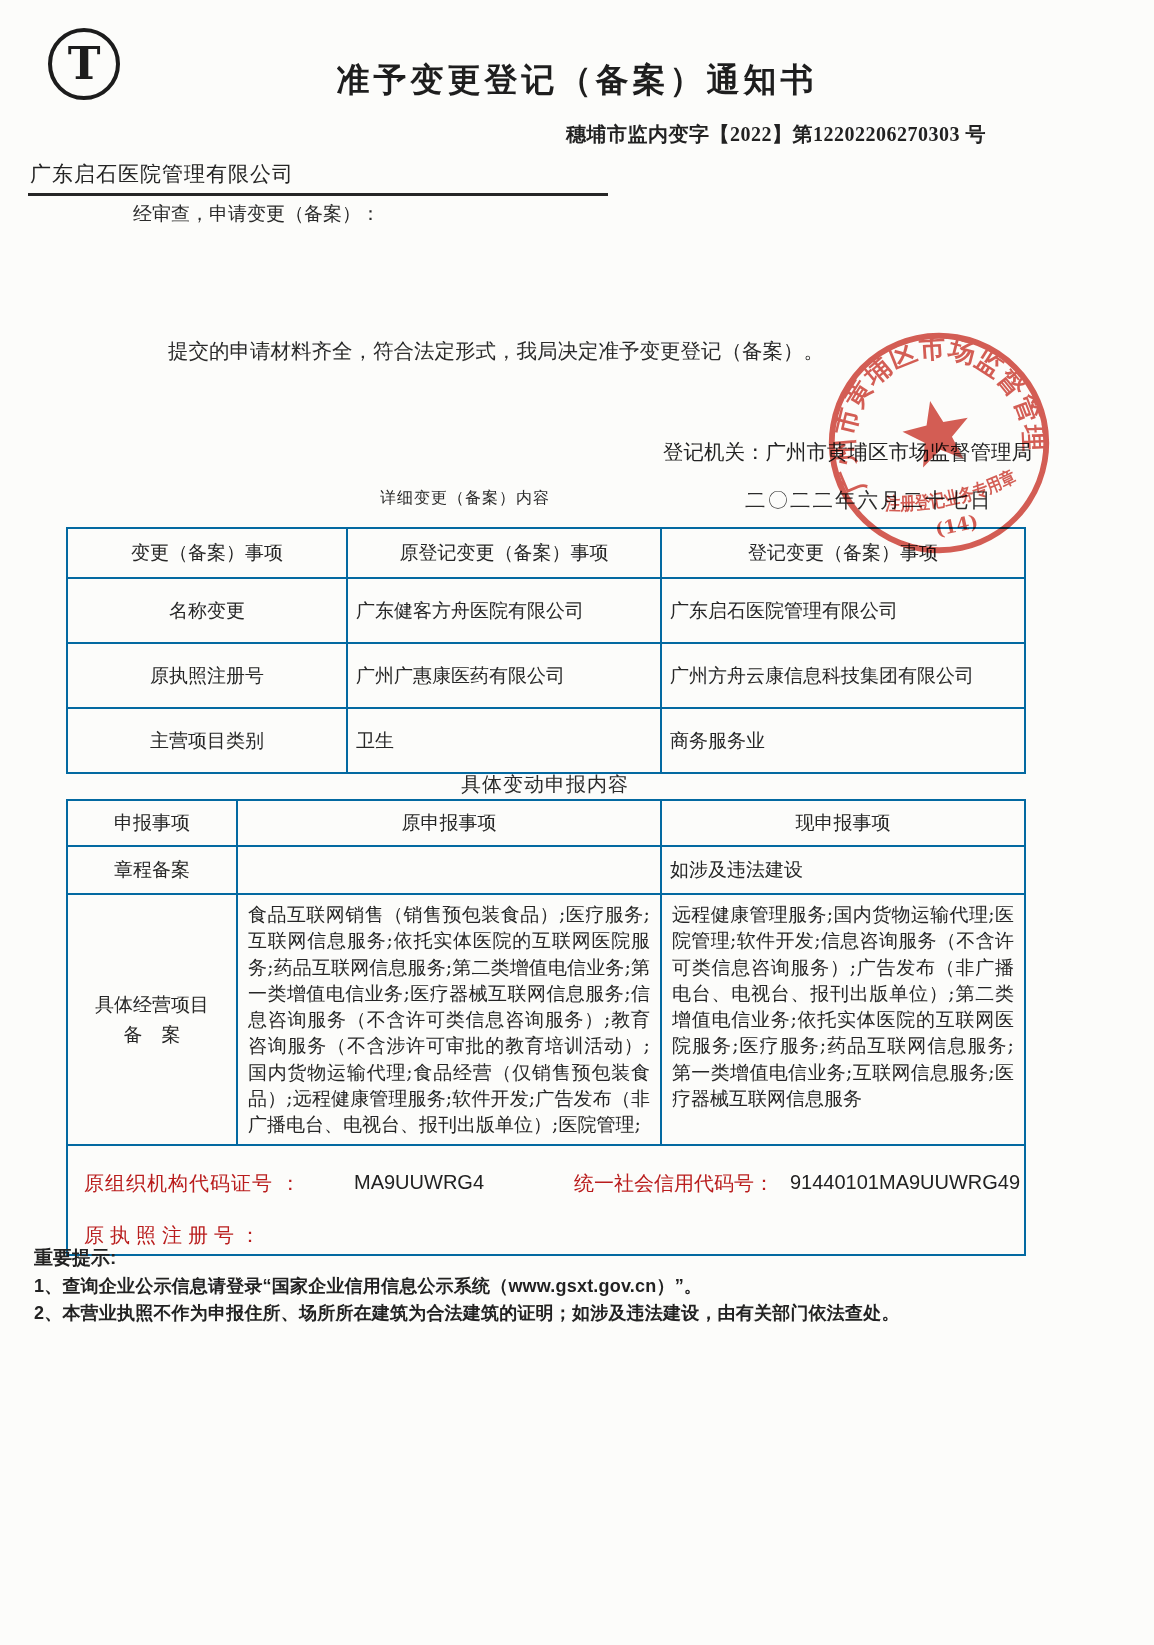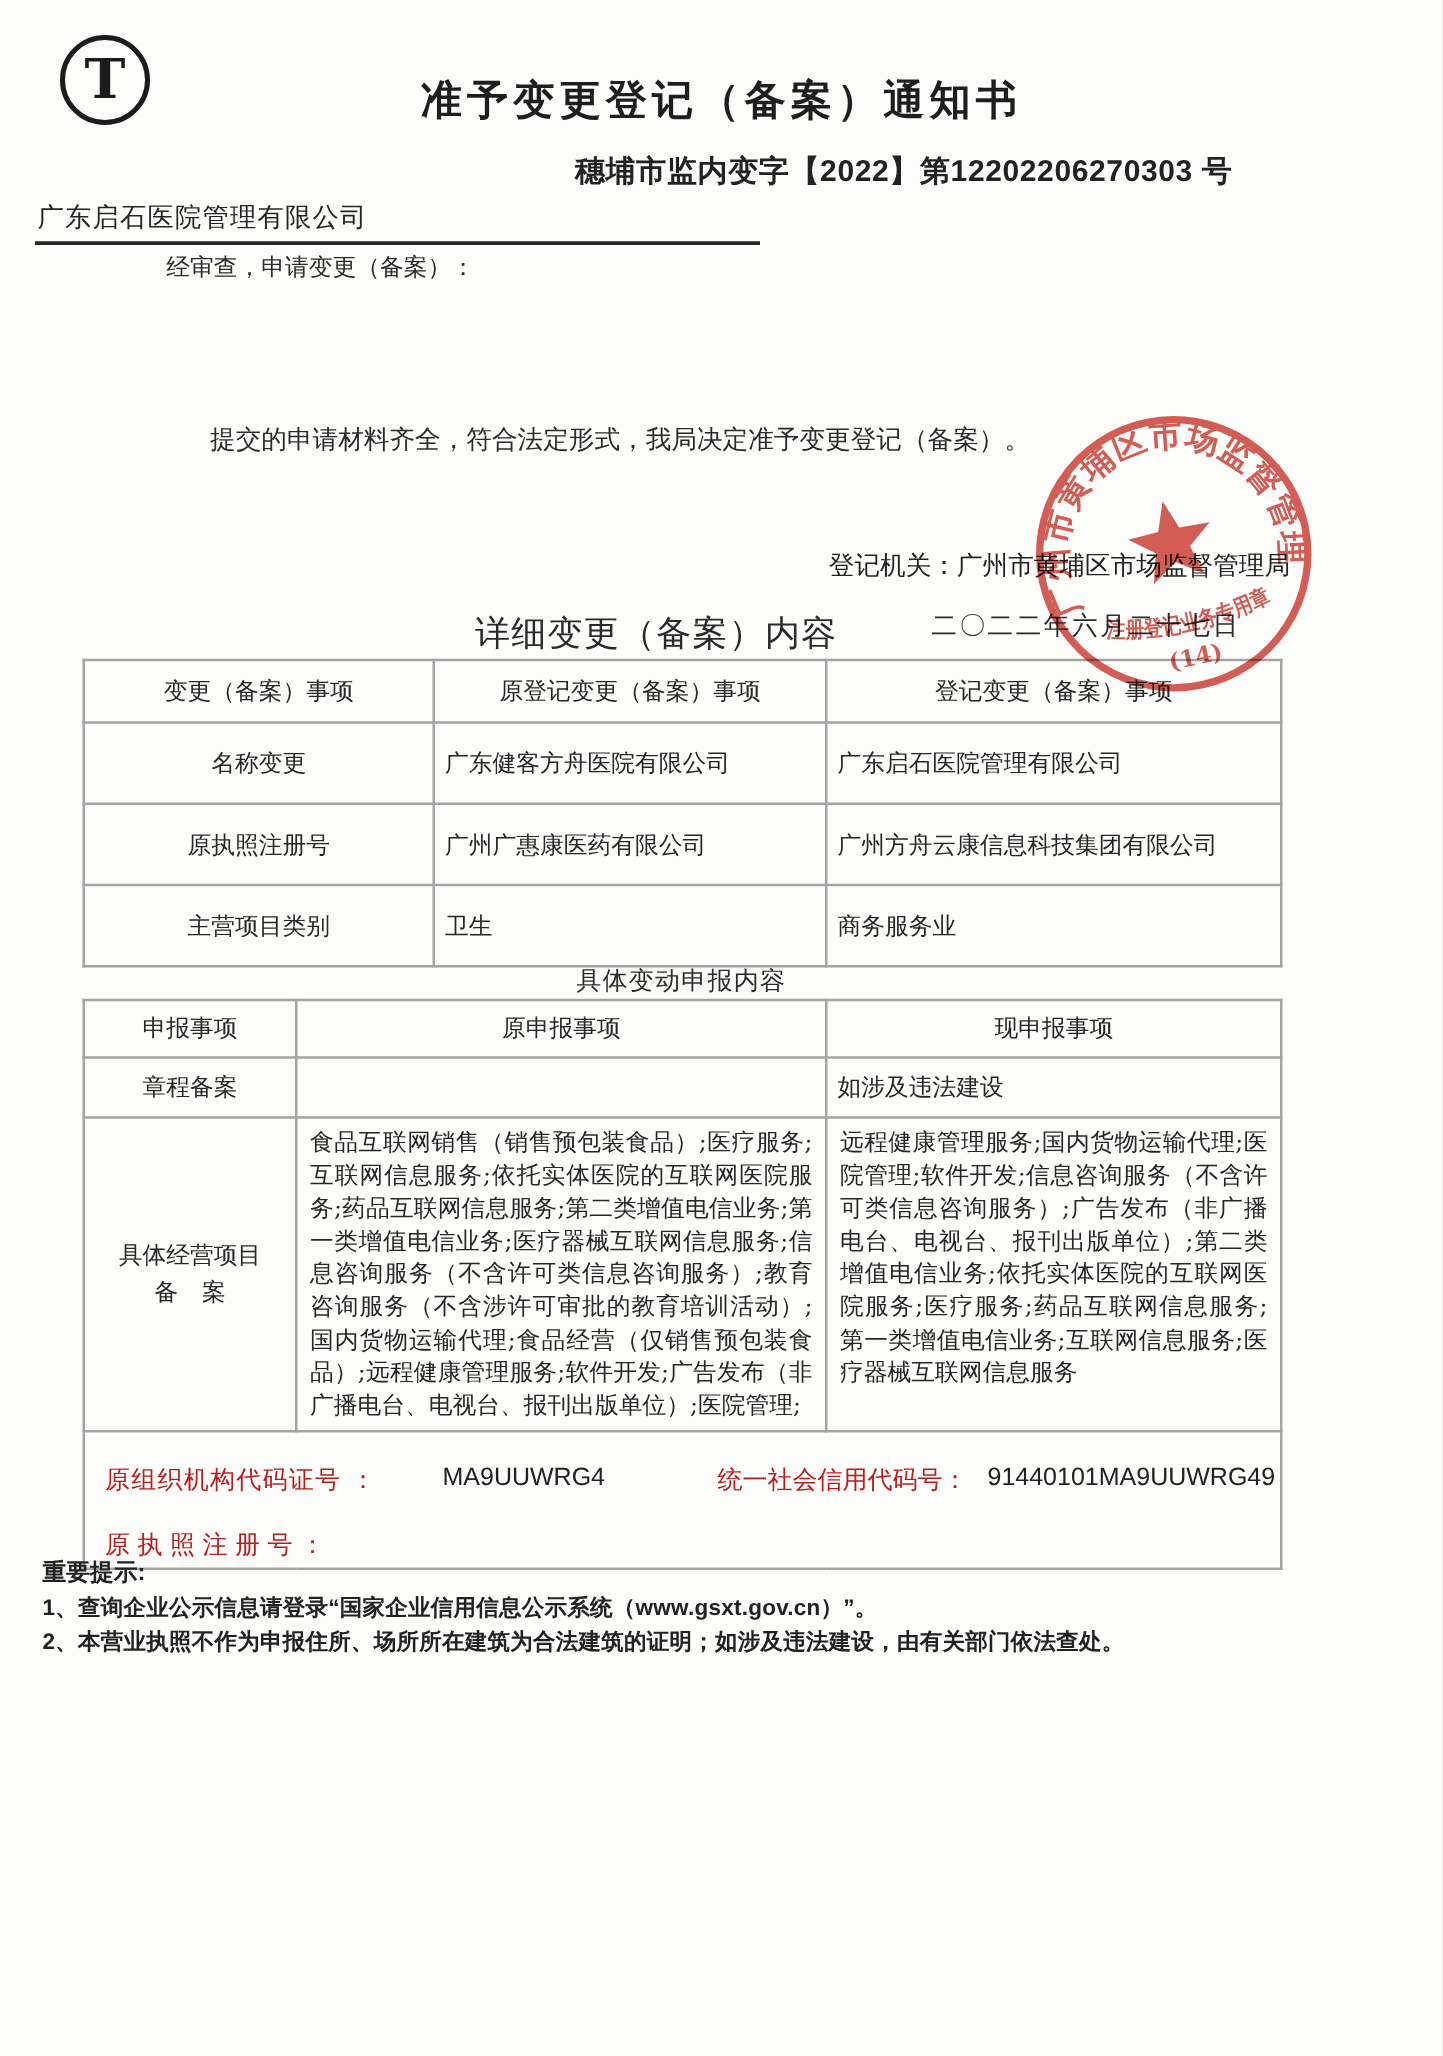--- a/index.html
+++ b/index.html
@@ -20,37 +20,37 @@
     border:4px solid #1c1c1c;border-radius:50%;
     display:flex;align-items:center;justify-content:center;
   }
   .logo-letter{font-family:"DejaVu Serif",serif;font-weight:bold;font-size:44px;color:#1c1c1c;line-height:1;}
   .doc-title{
     left:0;top:58px;width:100%;text-align:center;
     font-size:33px;font-weight:bold;letter-spacing:4px;color:#1e1e1e;
   }
   .doc-number{
     top:121px;right:168px;
-    font-family:Liberation Sans, sans-serif;
-    font-size:24px;font-weight:bold;color:#222;letter-spacing:.5px;
+    font-family:Liberation Serif, serif;
+    font-size:20px;font-weight:bold;color:#222;letter-spacing:.5px;
   }
   .company-name{left:30px;top:160px;font-size:21px;color:#242424;letter-spacing:1px;}
   .company-underline{left:28px;top:165px;width:580px;height:28px;border-bottom:3px solid #262626;}
   .review-line{left:133px;top:201px;font-size:19px;}
   .change-items{left:60px;top:228px;font-size:20.5px;letter-spacing:.5px;}
   .approval-line{left:168px;top:337px;font-size:20.5px;}
   .registry-line{left:663px;top:438px;font-size:20.5px;color:#222;}
-  .sec1-title{left:380px;top:488px;font-size:28px;letter-spacing:1px;}
+  .sec1-title{left:380px;top:488px;font-size:16px;letter-spacing:1px;}
   .issue-date{left:745px;top:486px;font-size:20.5px;letter-spacing:2px;color:#2b2b2b;}
 
   
   table{border-collapse:collapse;table-layout:fixed;}
   .doc-table{left:66px;width:958px;}
   .doc-table td,.doc-table th{
-    border:2px solid #a3a3a3;
+    border:2px solid #0369a1;
     font-weight:normal;font-size:19px;color:#262626;
     padding:2px 8px;vertical-align:middle;
     overflow:hidden;
   }
   .t1{top:527px;}
   .t1 th{height:44px;text-align:center;}
   .t1 td.c-item{height:59px;text-align:center;}
   .t1 td.c-old,.t1 td.c-new{text-align:left;}
   .t2{top:799px;}
   .t2 th{height:40px;text-align:center;}

